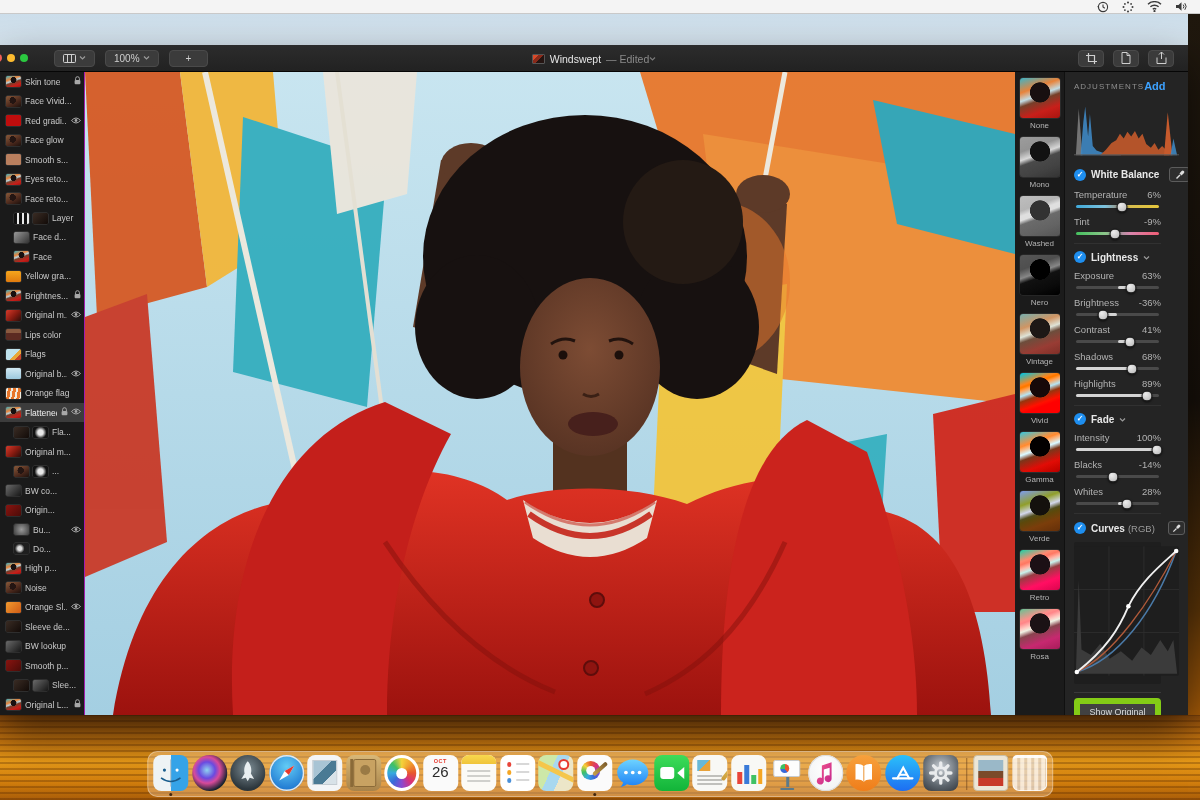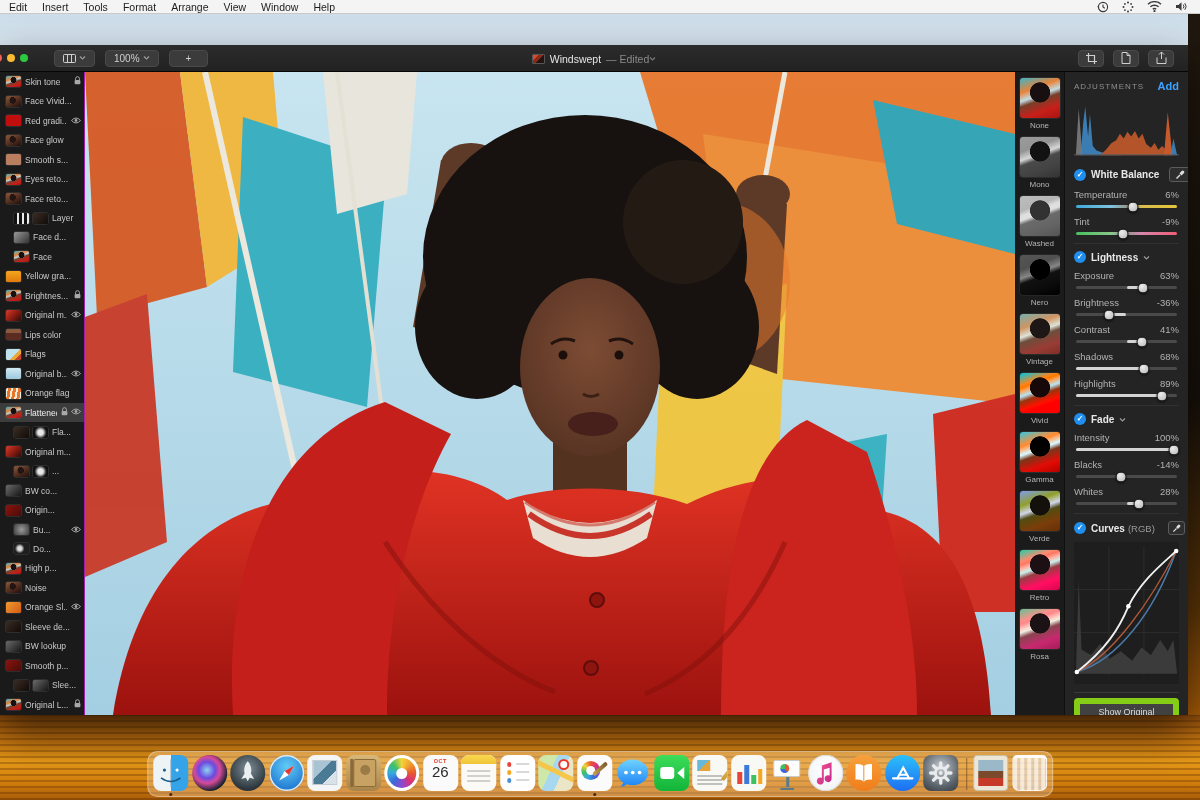--- a/index.html
+++ b/index.html
@@ -96,21 +96,21 @@
   .f-nero .pt { filter:grayscale(1) brightness(.62) contrast(1.35); }
   .f-vintage .pt { filter:sepia(.35) saturate(.85) contrast(.95); }
   .f-vivid .pt { filter:saturate(1.7) contrast(1.05); }
   .f-gamma .pt { filter:contrast(1.2) brightness(1.05); }
   .f-verde .pt { filter:hue-rotate(45deg) saturate(.85); }
   .f-retro .pt { filter:hue-rotate(-25deg) saturate(1.25) brightness(1.08); }
   .f-rosa .pt { filter:sepia(.3) hue-rotate(-35deg) saturate(1.15) brightness(1.05); }
 
   
   #panel { position:absolute; left:1065px; top:27px; width:123px; height:643px; background:#242424;
-    padding:8px 9px 6px 9px; color:#c4c4c4; overflow:hidden;}
+    padding:8px 27px 6px 9px; color:#c4c4c4; overflow:hidden;}
   #panel-head { display:flex; align-items:center; justify-content:space-between; margin-bottom:7px;}
   #adj-title { font-size:8px; letter-spacing:1px; color:#8f8f8f; }
   #adj-add { font-size:11px; color:#3da2ff; font-weight:bold; cursor:default;}
   #histogram { margin:2px 0 6px; }
   .sec { border-top:1px solid #313131; padding-top:7px; margin-top:7px; }
   .sec:first-of-type { border-top:none; margin-top:0; padding-top:0;}
   .sec-h { display:flex; align-items:center; gap:5px; margin-bottom:7px; }
   .check { width:12px; height:12px; border-radius:50%; background:#1e8eef; color:#fff; font-size:8px;
     line-height:12px; text-align:center; flex:none; font-weight:bold; }
   .sec-t { font-size:10px; font-weight:bold; color:#e8e8e8; white-space:nowrap;}
@@ -151,30 +151,20 @@
   .cal-month { position:absolute; top:2.5px; left:0; right:0; font-size:5.5px; color:#e8392e;
     text-align:center; font-weight:bold; letter-spacing:.5px;}
   .cal-day { position:absolute; top:8px; left:0; right:0; font-size:15px; color:#2a2a2a; text-align:center; font-weight:400;}
 </style>
 </head>
 <body>
 
 <div id="desktop">
 
   <div id="menubar">
-    <div id="menu-items">
-        <span>Edit</span>
-        <span>Insert</span>
-        <span>Tools</span>
-        <span>Format</span>
-        <span>Arrange</span>
-        <span>View</span>
-        <span>Window</span>
-        <span>Help</span>
-      </div>
     <div id="status-icons">
         <span>
           <svg width="13" height="12" viewBox="0 0 13 12">
             <circle cx="7" cy="6" r="4.6" fill="none" stroke="#3a3a3a" stroke-width="1.1"></circle>
             <path d="M7 3.4V6l1.8 1.2" fill="none" stroke="#3a3a3a" stroke-width="1.1"></path>
             <path d="M2.4 4.5 L1.2 6 L3.4 6.4" fill="#3a3a3a"></path>
           </svg>
         </span>
         <span>
           <svg width="12" height="12" viewBox="0 0 12 12">

